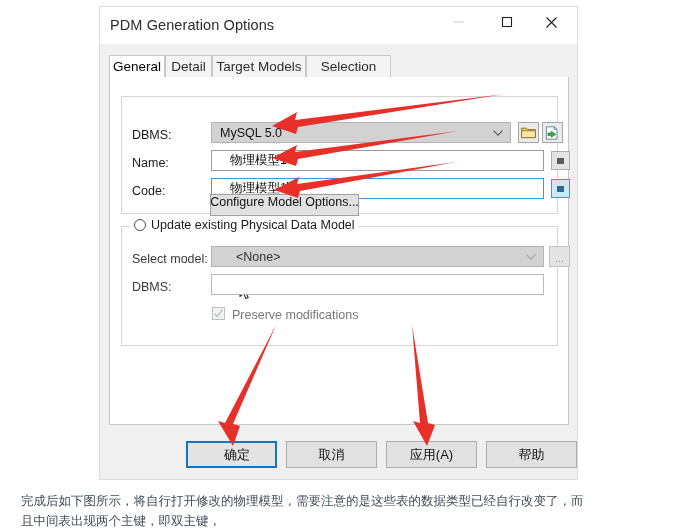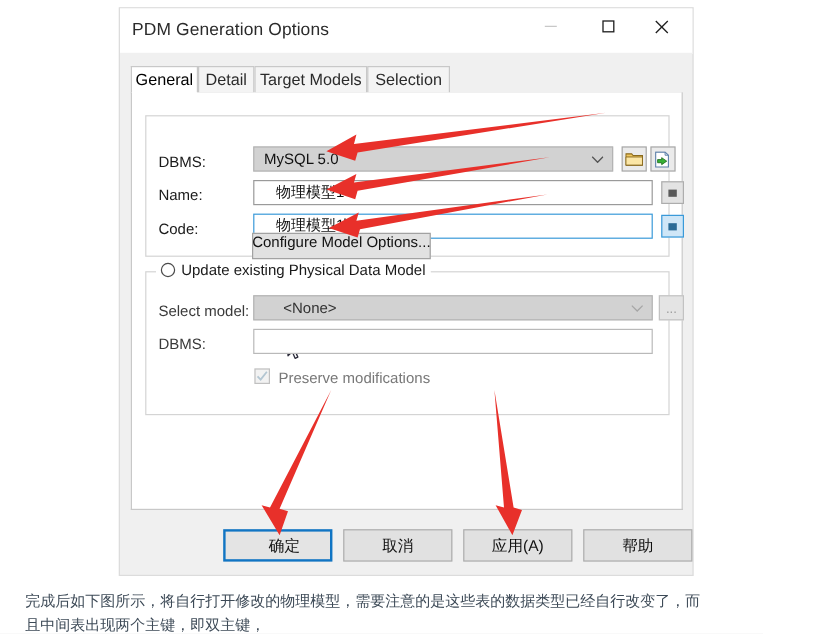--- a/index.html
+++ b/index.html
@@ -316,21 +316,21 @@
   <div id="tabstrip">
     <div class="tab active" style="left:0px; width:56px;">
       <span>General</span>
     </div>
     <div class="tab" style="left:56px; width:47px;">
       <span>Detail</span>
     </div>
     <div class="tab" style="left:103px; width:94px;">
       <span>Target Models</span>
     </div>
-    <div class="tab" style="left:197px; width:69px;">
+    <div class="tab" style="left:197px; width:85px;">
       <span>Selection</span>
     </div>
   </div>
 
   <div id="tabpage">
 
     <div class="groupbox" id="group-generate">
 
       <div class="field-label" style="left:10px; top:31px;">DBMS:</div>
       <div class="ctrl combo" style="left:89px; top:25px; width:300px; height:21px;">

